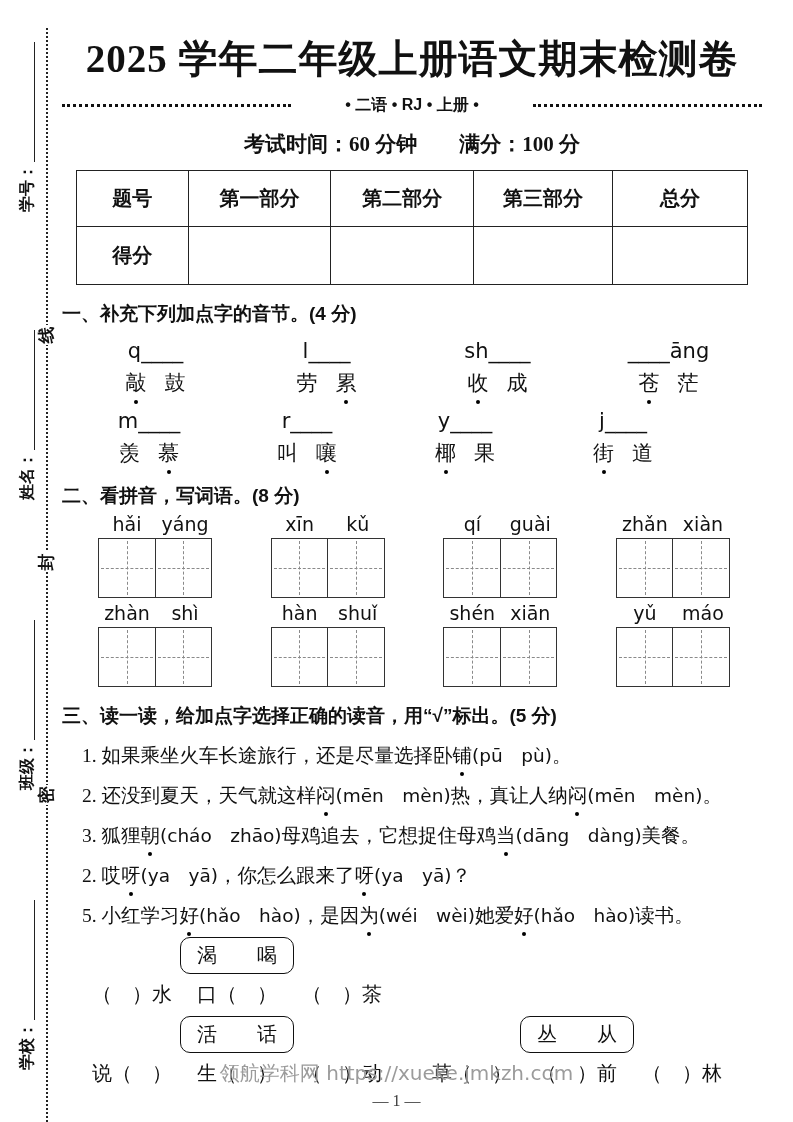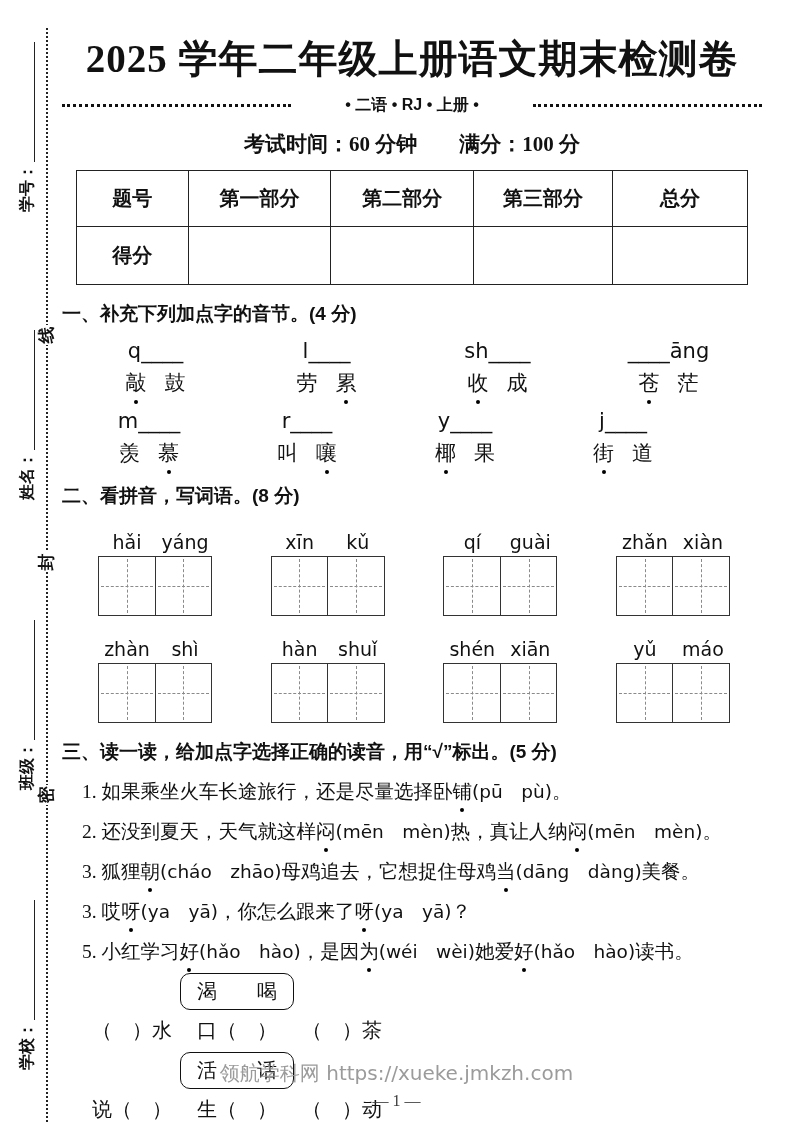--- a/index.html
+++ b/index.html
@@ -62,21 +62,21 @@
     font-family:"DejaVu Sans","Liberation Sans",sans-serif; font-size:21px;
     margin-bottom:6px; white-space:nowrap;
   }
   .q1-chars { font-size:21px; }
   .zi { display:inline-block; position:relative; margin:0 9px; }
   .du::after {
     content:""; position:absolute; left:50%; bottom:-7px; transform:translateX(-50%);
     width:4px; height:4px; background:#000; border-radius:50%;
   }
   
-  .q2-row { display:flex; justify-content:space-between; margin-top:22px; padding:0 30px 0 36px;gap:24px; }
+  .q2-row { display:flex; justify-content:space-between; margin-top:4px; padding:0 30px 0 36px;gap:24px; }
   .q2-block { width:116px; }
   .q2-pinyin {
     display:flex; font-family:"DejaVu Sans","Liberation Sans",sans-serif;
     font-size:19px; margin-bottom:3px; white-space:nowrap;
   }
   .q2-pinyin span { flex:1; text-align:center; }
   .q2-grid { display:flex; border:1.7px solid #333; width:112px; height:58px; }
   .q2-cell { position:relative; width:56px; height:58px; }
   .q2-cell + .q2-cell { border-left:1px solid #333; }
   .q2-cell::before {
@@ -85,21 +85,21 @@
   }
   .q2-cell::after {
     content:""; position:absolute; top:50%; left:2px; right:2px;
     border-top:1px dashed #8a8a8a;
   }
   
   .q3-item { margin-top:13px; padding-left:20px; font-size:19.5px; white-space:nowrap; }
   .q3-item .py { font-family:"DejaVu Sans","Liberation Sans",sans-serif; font-size:18.5px; }
   .q3-item .du { margin:0; display:inline-block; position:relative; }
   
-  .q4-row { display:flex; justify-content:space-between; padding:0 40px 0 30px; margin-top:8px;flex-direction:column; }
+  .q4-row { display:flex; justify-content:space-between; padding:0 40px 0 30px; margin-top:8px; }
   .q4-group { width:290px; }
   .q4-box-line { text-align:center; }
   .q4-box {
     display:inline-block; border:1.6px solid #111; border-radius:10px;
     padding:4px 16px; font-size:20px; white-space:pre;
   }
   .q4-blanks { display:flex; justify-content:space-between; margin-top:7px; font-size:20px; white-space:nowrap; }
   
   .watermark {
     position:absolute; left:0; right:0; top:1060px; text-align:center;
@@ -297,21 +297,21 @@
             </div>
           </div>
         </div>
       </div>
 
     <div class="q-heading">三、读一读，给加点字选择正确的读音，用“√”标出。(5 分)</div>
     <div id="q3-items">
         <div class="q3-item"><span>1. 如果乘坐火车长途旅行，还是尽量选择卧</span><span class="du">铺</span><span class="py">(pū　pù)</span><span>。</span></div>
         <div class="q3-item"><span>2. 还没到夏天，天气就这样</span><span class="du">闷</span><span class="py">(mēn　mèn)</span><span>热，真让人纳</span><span class="du">闷</span><span class="py">(mēn　mèn)</span><span>。</span></div>
         <div class="q3-item"><span>3. 狐狸</span><span class="du">朝</span><span class="py">(cháo　zhāo)</span><span>母鸡追去，它想捉住母鸡</span><span class="du">当</span><span class="py">(dāng　dàng)</span><span>美餐。</span></div>
-        <div class="q3-item"><span>3. 哎</span><span class="du">呀</span><span class="py">(ya　yā)</span><span>，你怎么跟来了</span><span class="du">呀</span><span class="py">(ya　yā)</span><span>？</span></div>
+        <div class="q3-item"><span>2. 哎</span><span class="du">呀</span><span class="py">(ya　yā)</span><span>，你怎么跟来了</span><span class="du">呀</span><span class="py">(ya　yā)</span><span>？</span></div>
         <div class="q3-item"><span>5. 小红学习</span><span class="du">好</span><span class="py">(hǎo　hào)</span><span>，是因</span><span class="du">为</span><span class="py">(wéi　wèi)</span><span>她爱</span><span class="du">好</span><span class="py">(hǎo　hào)</span><span>读书。</span></div>
       </div>
 
     <div id="q4-rows">
         <div class="q4-row">
           <div class="q4-group">
             <div class="q4-box-line"><span class="q4-box">渴　　喝</span></div>
             <div class="q4-blanks">
               <span>（　）水</span>
               <span>口（　）</span>

